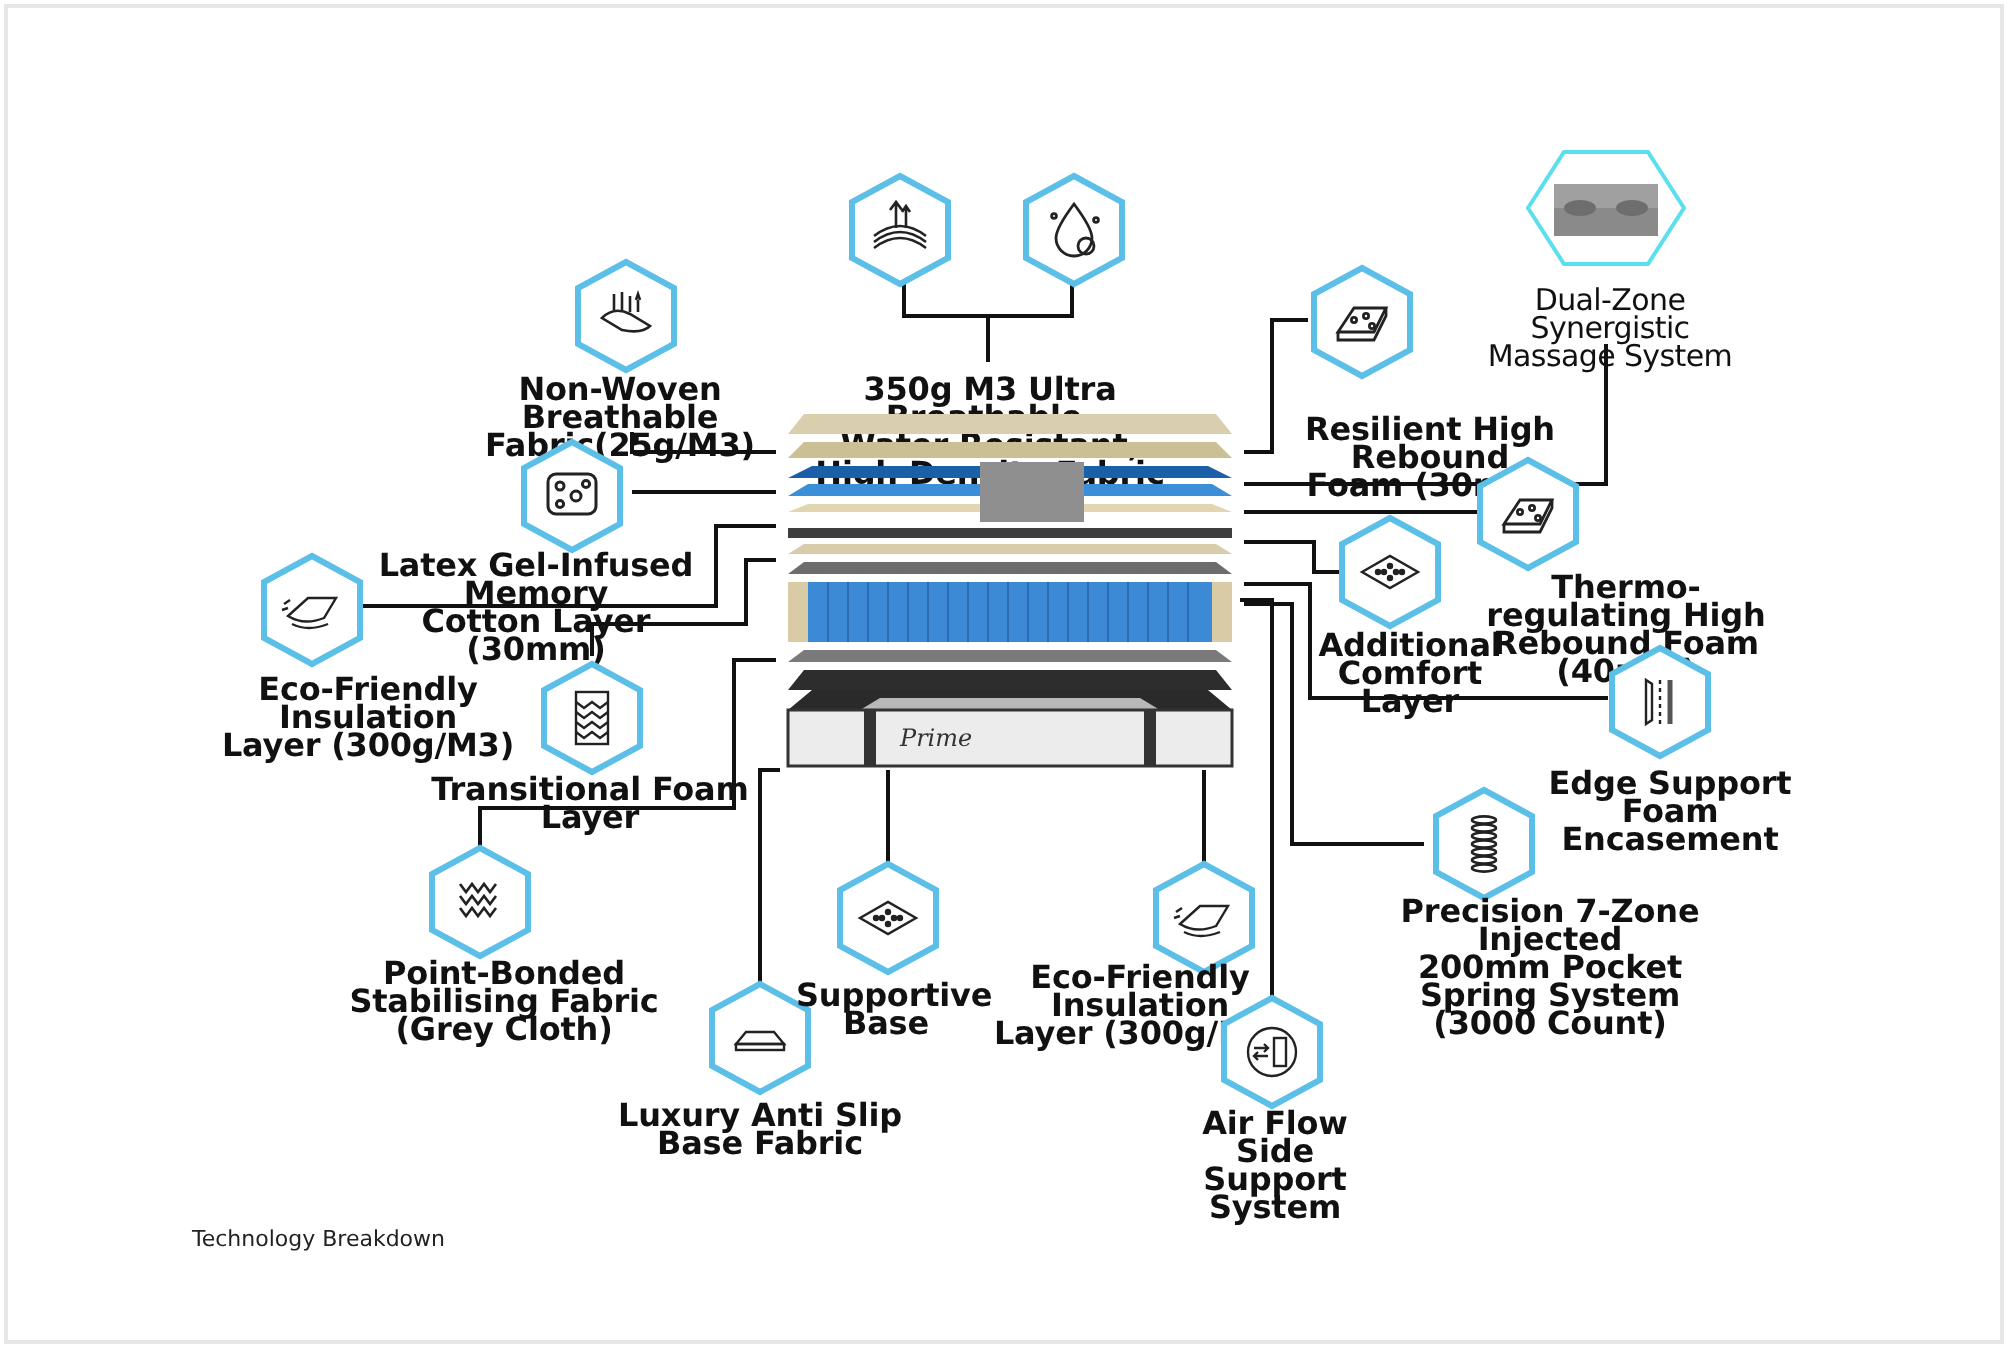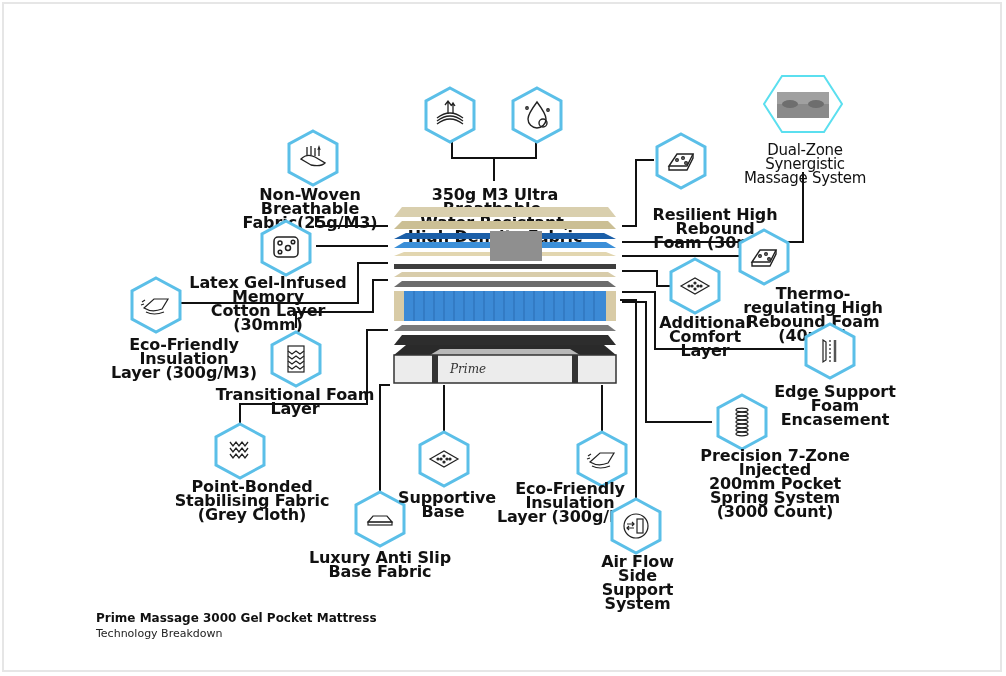--- a/index.html
+++ b/index.html
@@ -315,15 +315,14 @@
     <polygon points="4,150 16,140 214,140 226,150" fill="#2a2a2a"></polygon>
     <polygon points="40,150 50,144 180,144 190,150" fill="#b8b8b8"></polygon>
     <rect x="4" y="150" width="222" height="28" fill="#ececec" stroke="#333" stroke-width="1.5"></rect>
     <rect x="42" y="150" width="6" height="28" fill="#333"></rect>
     <rect x="182" y="150" width="6" height="28" fill="#333"></rect>
   </svg>
   <div style="position:absolute;left:60px;top:157px;width:110px;text-align:left;font-family:'DejaVu Serif',serif;font-style:italic;font-size:12px;color:#333;">Prime</div>
 </div>
 
 <div class="caption">
-  <div class="t1">Prime Massage 3000 Gel Pocket Mattress</div>
   <div class="t2">Technology Breakdown</div>
 </div>
 
 </body></html>

